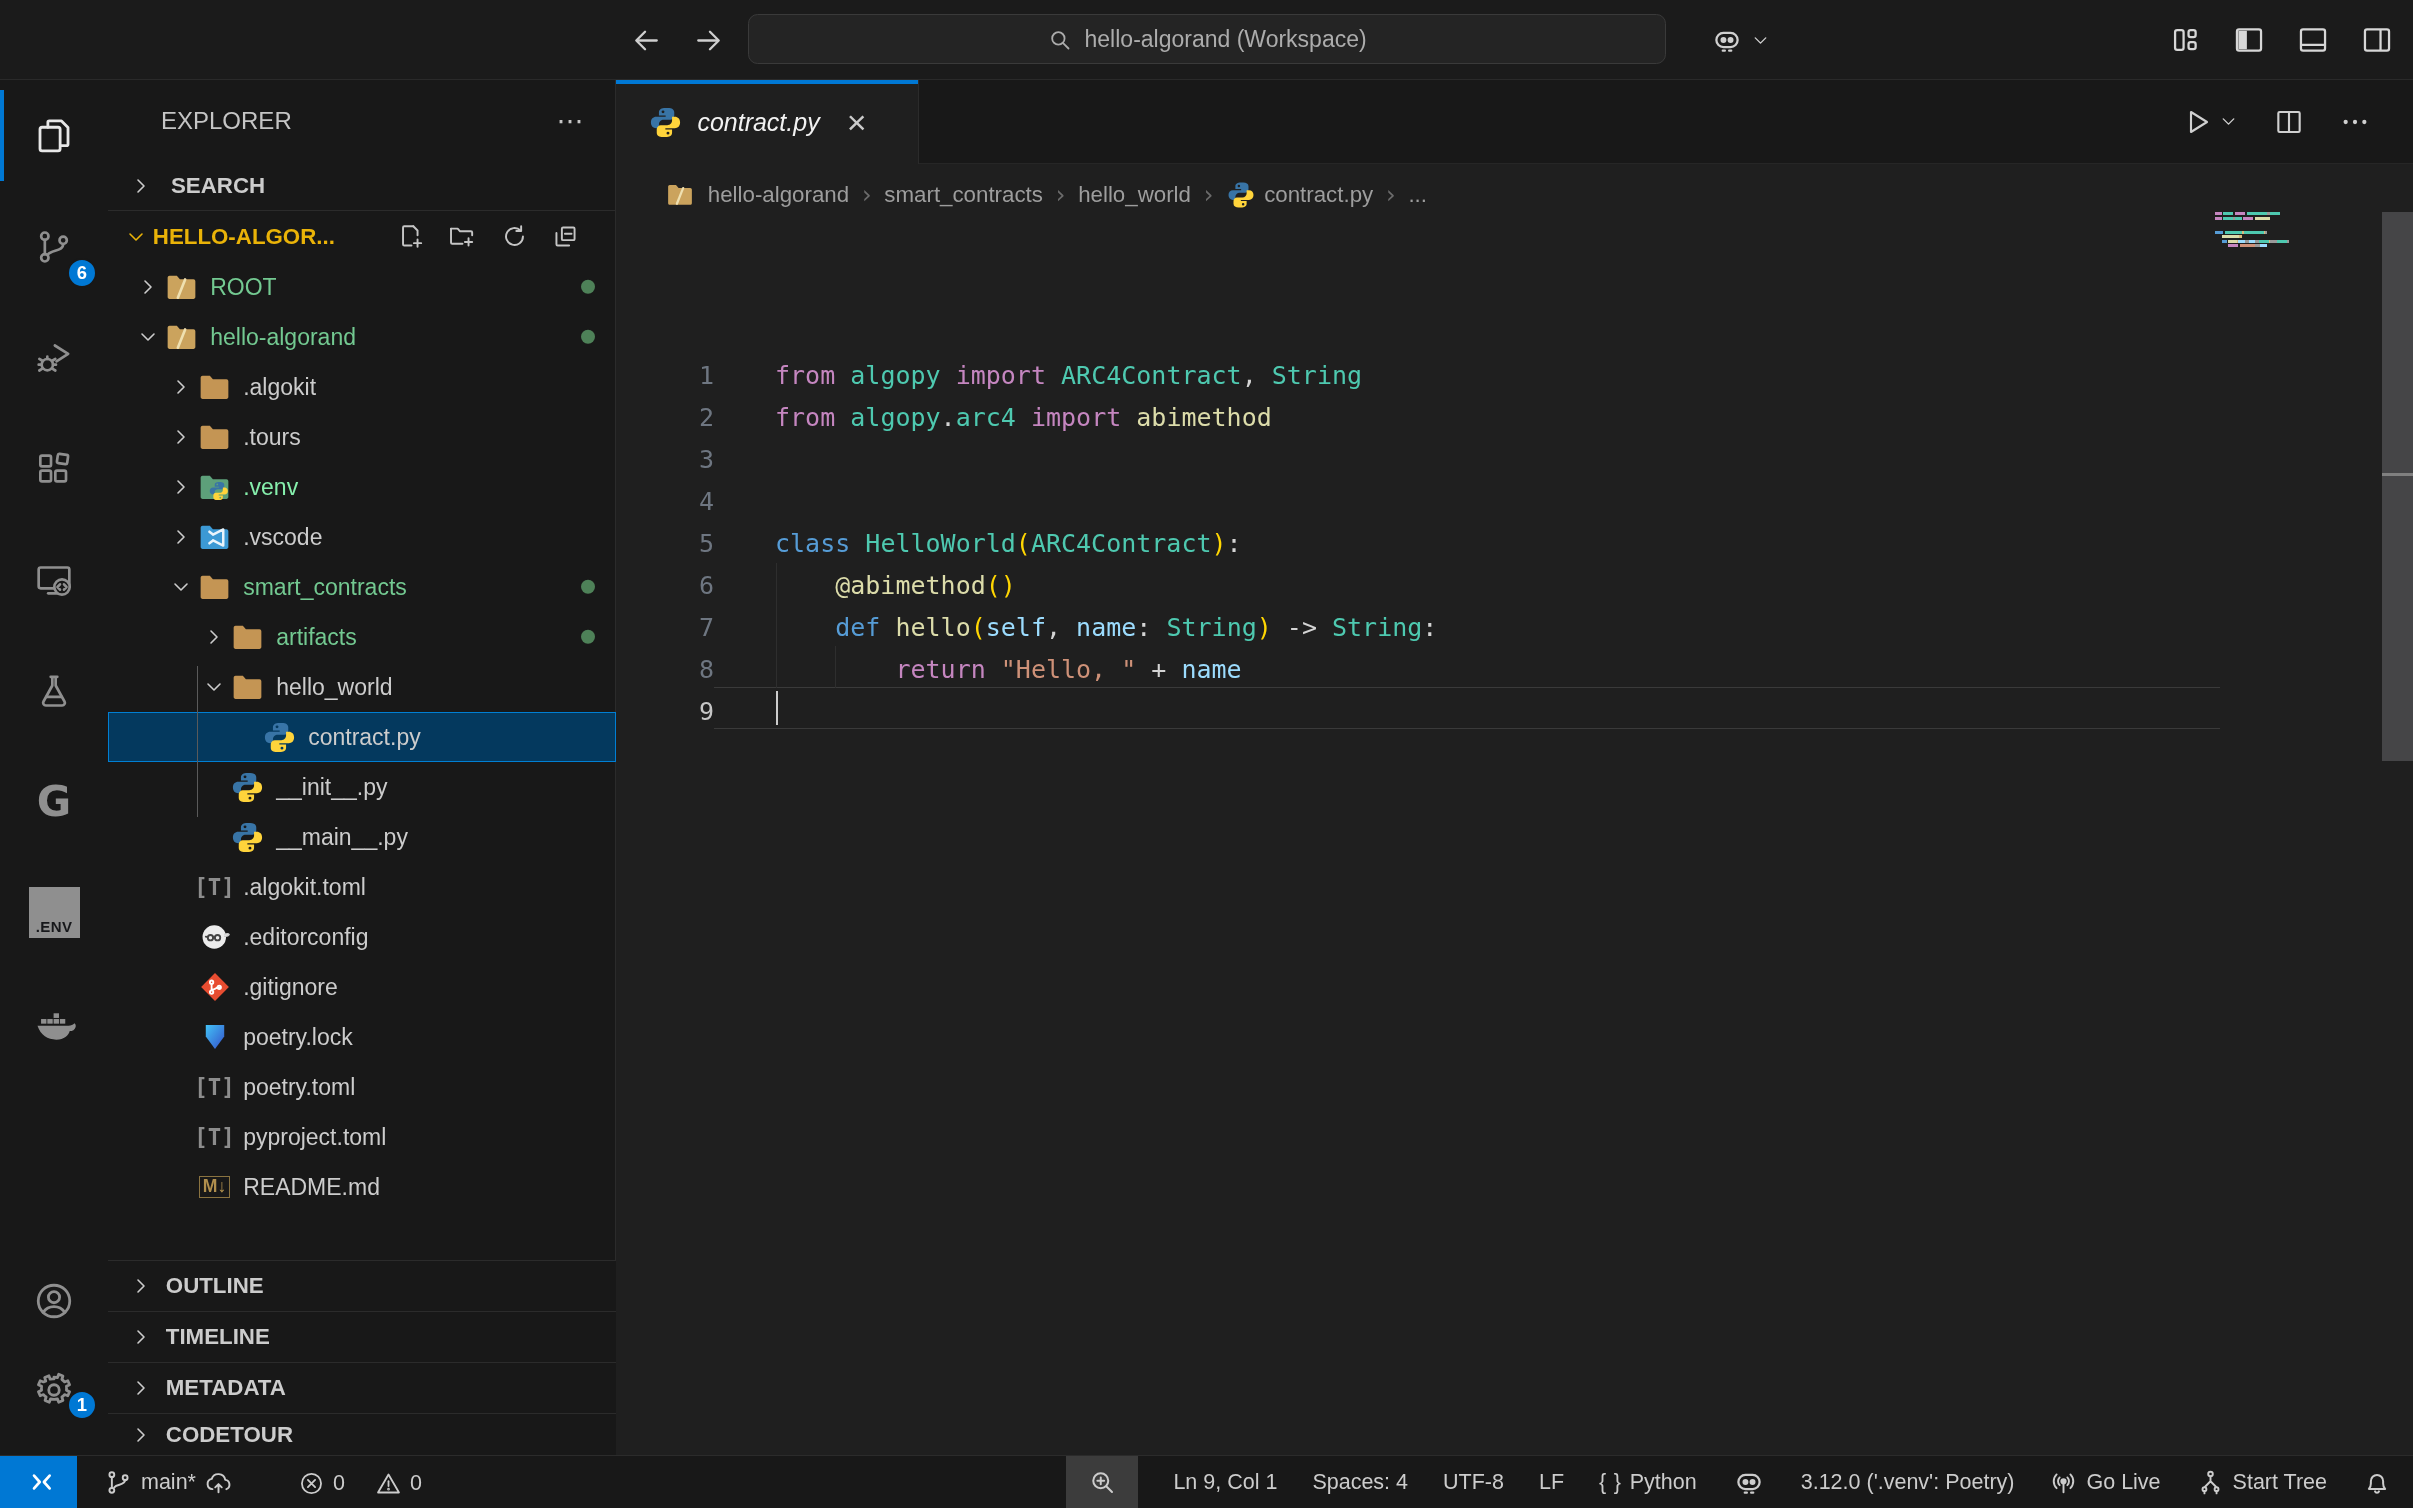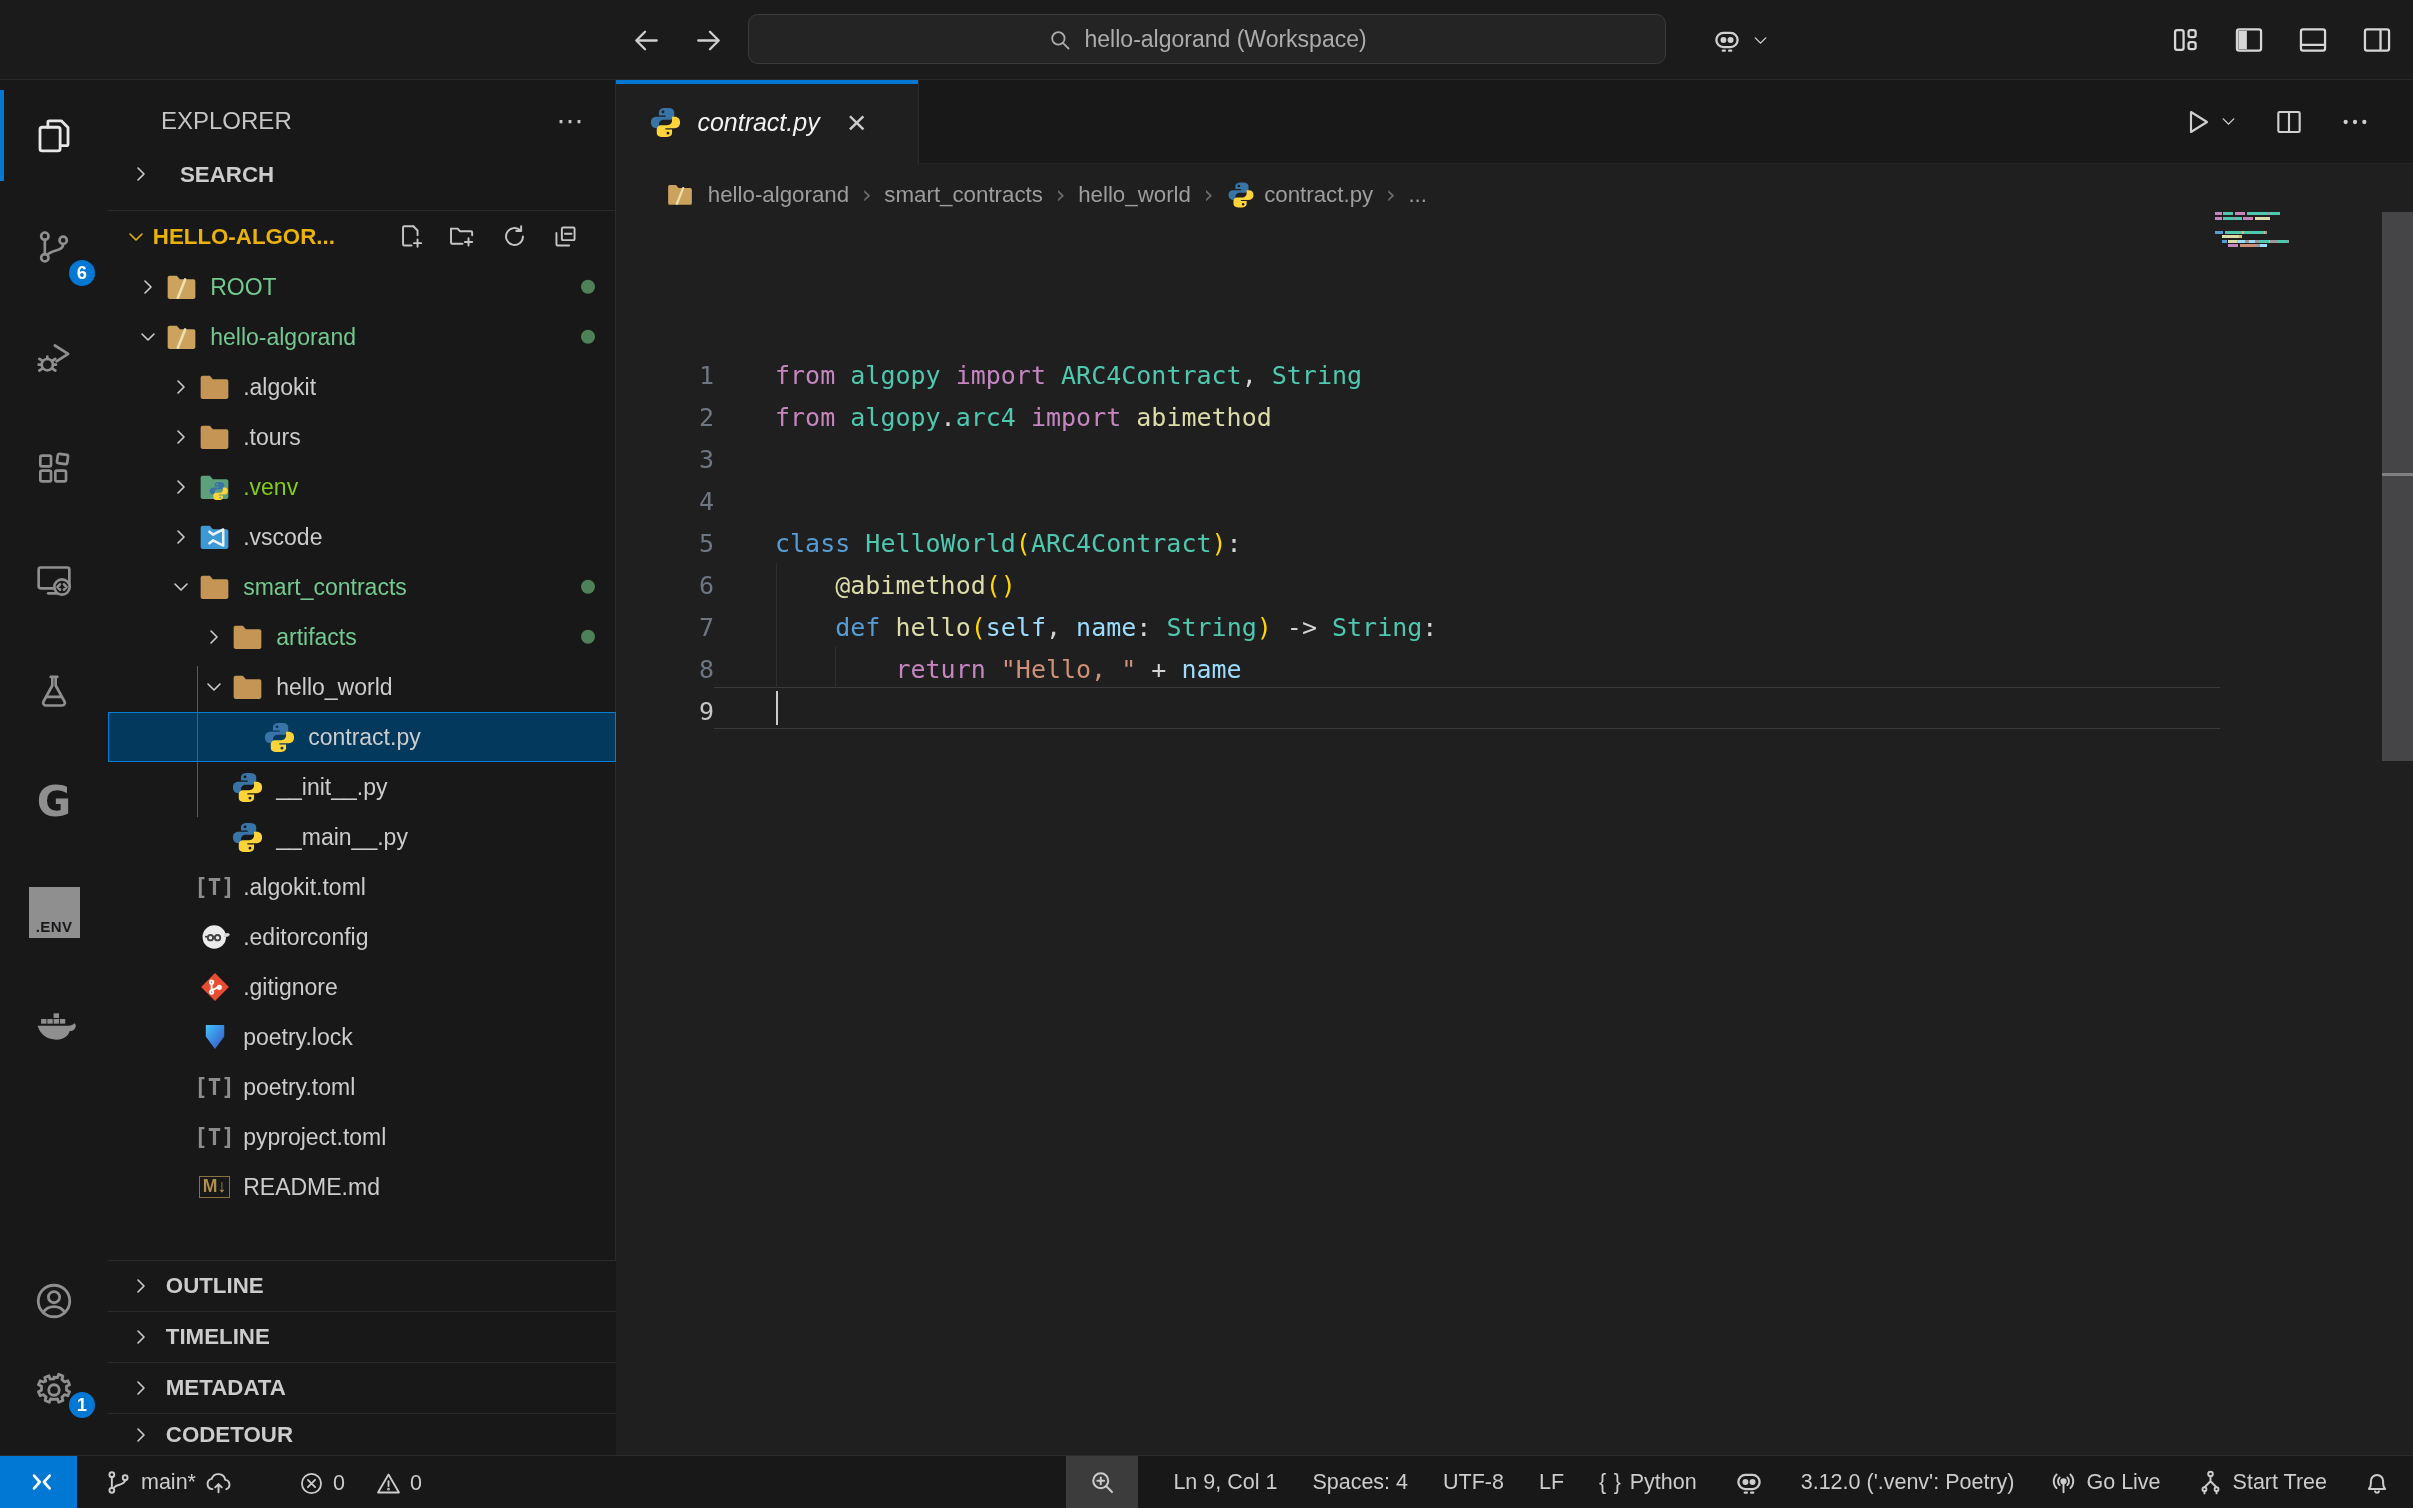--- a/index.html
+++ b/index.html
@@ -38,38 +38,38 @@
             font-size:15px; display:flex; align-items:flex-end; justify-content:center;
             padding-bottom:3.2px; letter-spacing:0.4px; }
   .g-ic { font-size:42px; font-weight:800; color:#8f8f8f; font-family:"DejaVu Sans", sans-serif; }
 
   
   #sidebar { position:absolute; left:108px; top:80px; width:508px; height:1375px;
              background:#181818; border-right:0.8px solid #2b2b2b; }
   #sidebar-header { height:82px; display:flex; align-items:center; padding:0 29px 0 53px;
                     color:#c5c5c5; font-size:24px; }
   #sidebar-menu-dots { margin-left:auto; color:#c5c5c5; letter-spacing:2.4px; font-size:27px; }
-  .side-section-row { height:49px; display:flex; align-items:flex-start; gap:27px; padding-left:21px;
+  .side-section-row { height:49px; display:flex; align-items:center; gap:18px; padding-left:21px;
                       color:#cccccc; font-size:22.3px; font-weight:700; }
   #search-section { border-bottom:0.8px solid #2b2b2b; }
   #workspace-header { height:51px; display:flex; align-items:center; padding-left:16px;
                       color:#eab308; font-size:22.3px; font-weight:700; }
   #workspace-header .chev { margin-right:4.8px; }
   #ws-actions { margin-left:auto; display:flex; gap:22.3px; padding-right:35px; color:#c5c5c5; }
 
   #file-tree { position:relative; }
   .tree-row { position:relative; height:50px; display:flex; align-items:center; width:508px;
               color:#cccccc; font-size:23px; }
   .tree-row .chev { width:33px; display:flex; justify-content:center; color:#cccccc; flex:none; }
   .tree-row .spacer { width:33px; flex:none; }
   .tree-row .f-icon { width:35px; height:35px; flex:none; margin-right:11.2px; display:flex;
                       align-items:center; justify-content:center; }
   .tree-row .lbl { white-space:nowrap; }
   .tree-row.green .lbl { color:#73C991; }
-  .tree-row.gray .lbl { color:#84cc16; }
+  .tree-row.gray .lbl { color:#86efac; }
   .tree-row.selected { background:#04395e; outline:1.6px solid #007fd4; outline-offset:-1.6px; }
   .git-dot { position:absolute; right:21px; top:50%; transform:translateY(-50%); width:14.4px;
              height:14.4px; border-radius:50%; background:#4e8158; }
   #tree-guide { position:absolute; left:89px; width:0; border-left:1.6px solid #5a5a5a; }
   .toml-ic { color:#8c8c8c; font-weight:700; font-size:22.3px; font-family:"DejaVu Sans Mono", monospace; }
   .md-ic { color:#b08f4d; font-weight:700; font-size:17.6px; border:1.6px solid #8a7340;
            padding:0 2.4px; line-height:1.1; }
 
   #sidebar-bottom { position:absolute; left:0; bottom:0; width:508px; background:#eab308; }
   .bottom-section { height:51px; border-top:0.8px solid #2b2b2b; display:flex; align-items:center;

